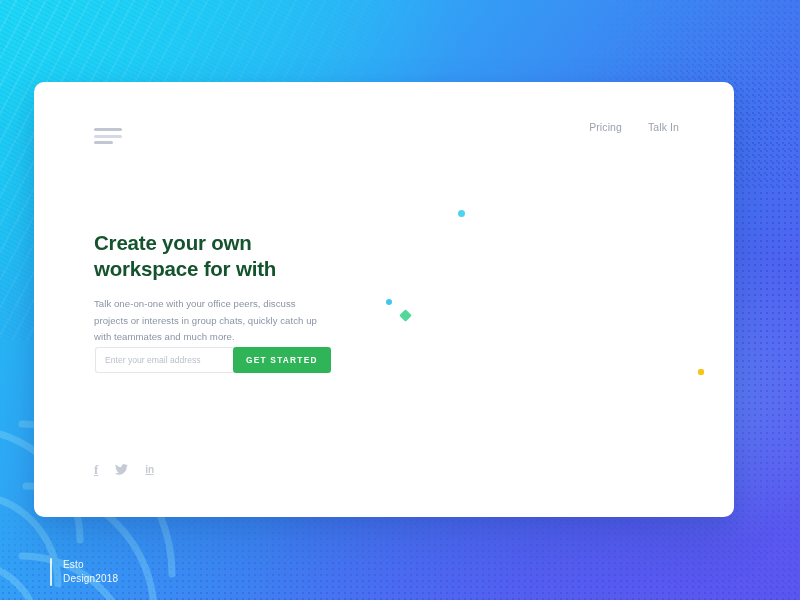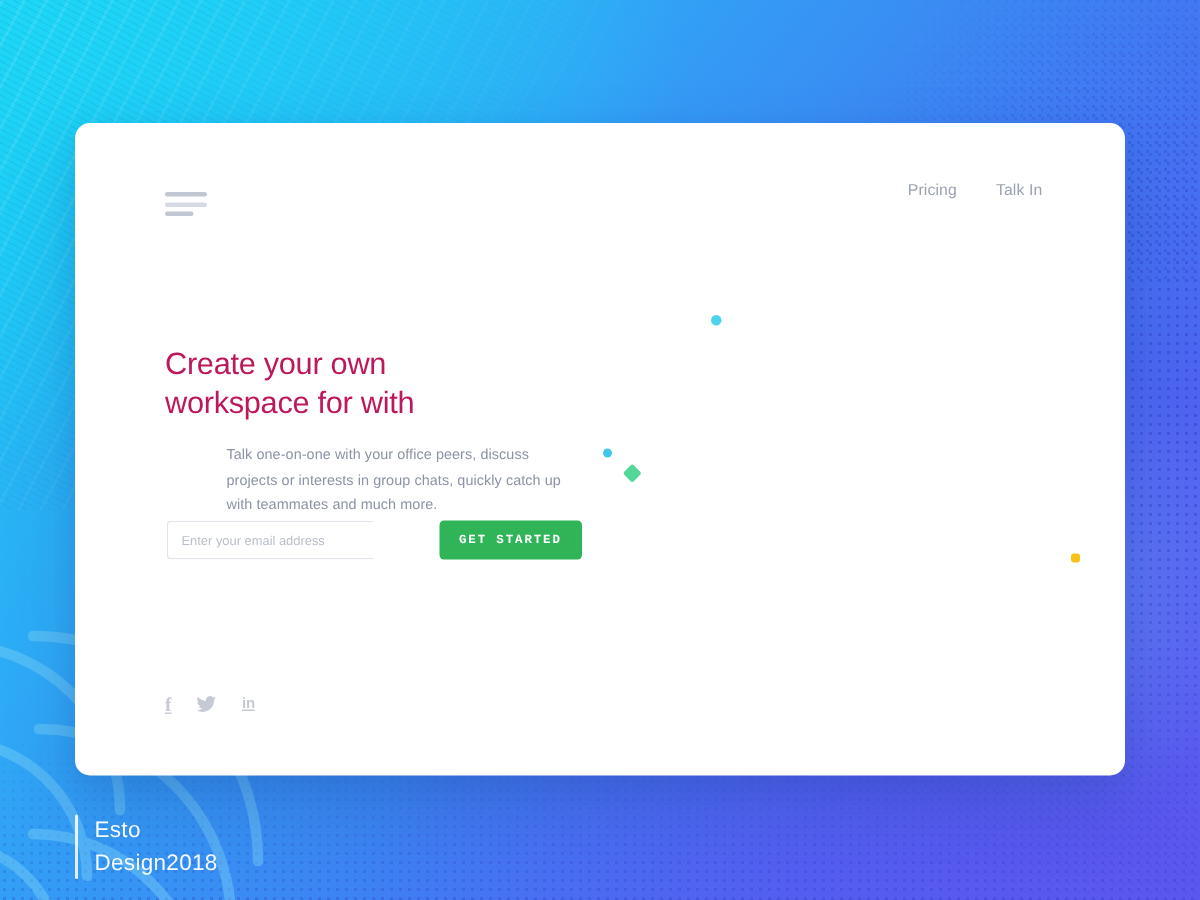--- a/index.html
+++ b/index.html
@@ -66,21 +66,21 @@
   .bg-waves svg { display:block; width:100%; height:100%; }
 
   
   .bg-sweep {
     position:absolute; right:-120px; top:180px; width:420px; height:430px;
     background:radial-gradient(closest-side, rgba(120,200,255,.30), rgba(120,200,255,0) 70%);
   }
 
   
   #card {
-    position:absolute; left:50px; top:82px; width:700px; height:435px;
+    position:absolute; left:34px; top:82px; width:700px; height:435px;
     background:#fff; border-radius:10px;
     box-shadow:0 22px 46px rgba(22,60,140,.22), 0 6px 16px rgba(22,60,140,.10);
     overflow:hidden;
     padding-left:11px;
   }
 
   
   .card-header { position:absolute; left:0; top:0; width:100%; height:80px; }
 
   .hamburger {
@@ -95,41 +95,41 @@
 
   .nav { position:absolute; right:55px; top:39px; display:flex; gap:26px; align-items:center; }
   .nav a {
     font-size:10.5px; color:#9aa2b1; text-decoration:none; letter-spacing:.1px;
     cursor:pointer;
   }
 
   
   .hero { position:absolute; left:60px; top:148px; width:330px; }
   .hero h1 {
-    font-size:20.5px; line-height:1.28; font-weight:400; color:#be185d;
+    font-size:20.5px; line-height:1.28; font-weight:700; color:#14532d;
     letter-spacing:-.2px;
   }
   .hero p {
     margin-top:14px; font-size:9.6px; line-height:1.72; color:#8b93a4;
-    width:232px; letter-spacing:.05px;margin-left:41px;
-  }
-
-  
-  .signup { position:absolute; left:61px; top:265px; display:flex; align-items:stretch;gap:44px; }
+    width:232px; letter-spacing:.05px;
+  }
+
+  
+  .signup { position:absolute; left:61px; top:265px; display:flex; align-items:stretch; }
   .email-input {
     width:138px; height:26px; border:1px solid #e3e6ec; border-right:none;
     border-radius:3px 0 0 3px; background:#fff;
     font-family:"Liberation Sans", sans-serif; font-size:8.6px; color:#6b7386;
     padding:0 9px; outline:none;
   }
   .email-input::placeholder { color:#b9bfca; }
   .cta-btn {
     height:26px; padding:0 13px; border:none; border-radius:3px;
     background:#2FB457; color:#fff; cursor:pointer;
-    font-family:Liberation Mono, monospace;
+    font-family:Liberation Sans, sans-serif;
     font-size:8.3px; font-weight:700; letter-spacing:1.25px;
   }
 
   
   .social { position:absolute; left:60px; top:381px; display:flex; align-items:center; gap:17px; }
   .social a { color:#c5cad4; display:inline-flex; align-items:center; cursor:pointer; }
   .social .glyph-f { font-size:13px; font-weight:600; line-height:1; font-family:"Liberation Serif", serif; }
   .social .glyph-in { font-size:10px; font-weight:700; line-height:1; letter-spacing:-.2px; }
   .social svg { display:block; fill:#c5cad4; }
 
@@ -139,21 +139,21 @@
   .dot-cyan-2 { left:352px; top:217px; width:6px; height:6px; border-radius:50%; background:#3FC8EC; }
   .diamond-green { left:367px; top:229px; width:9px; height:9px; background:#52D99A; transform:rotate(45deg); border-radius:1.5px; }
   .dot-yellow { left:664px; top:287px; width:6px; height:6px; border-radius:2px; background:#F6C316; }
 
   
   #watermark {
     position:absolute; left:50px; bottom:14px;
     display:flex; align-items:stretch; gap:11px;
   }
   .wm-bar { width:2px; background:rgba(255,255,255,.85); border-radius:1px; }
-  .wm-text { color:rgba(255,255,255,.95); font-size:15px; line-height:1.42; letter-spacing:.2px; }
+  .wm-text { color:rgba(255,255,255,.95); font-size:10px; line-height:1.42; letter-spacing:.2px; }
 </style>
 </head>
 <body>
 
 <div id="bg-root">
   <div class="bg-base"></div>
   <div class="bg-diag"></div>
   <div class="bg-sweep"></div>
   <div class="bg-dots-topright"></div>
   <div class="bg-dots-right"></div>

